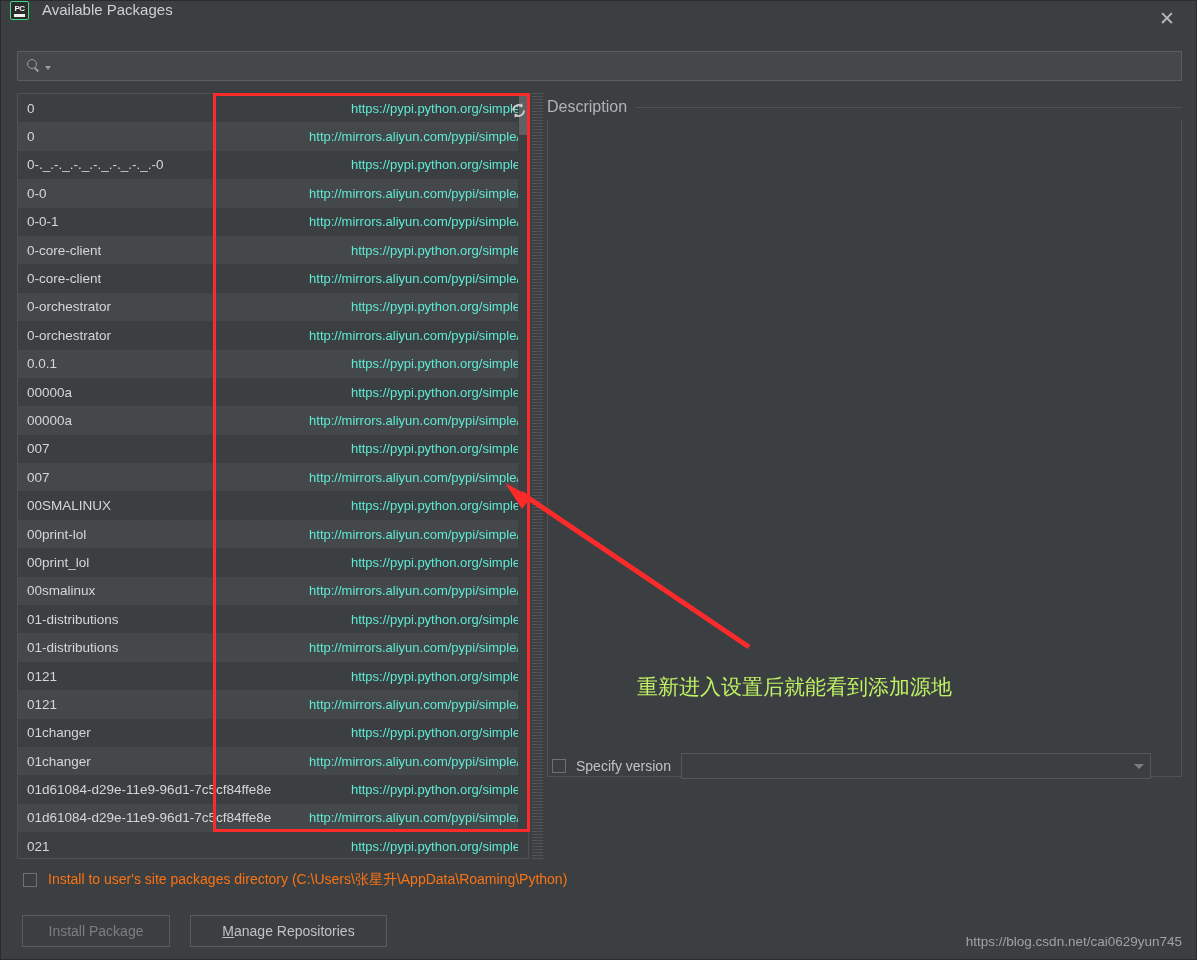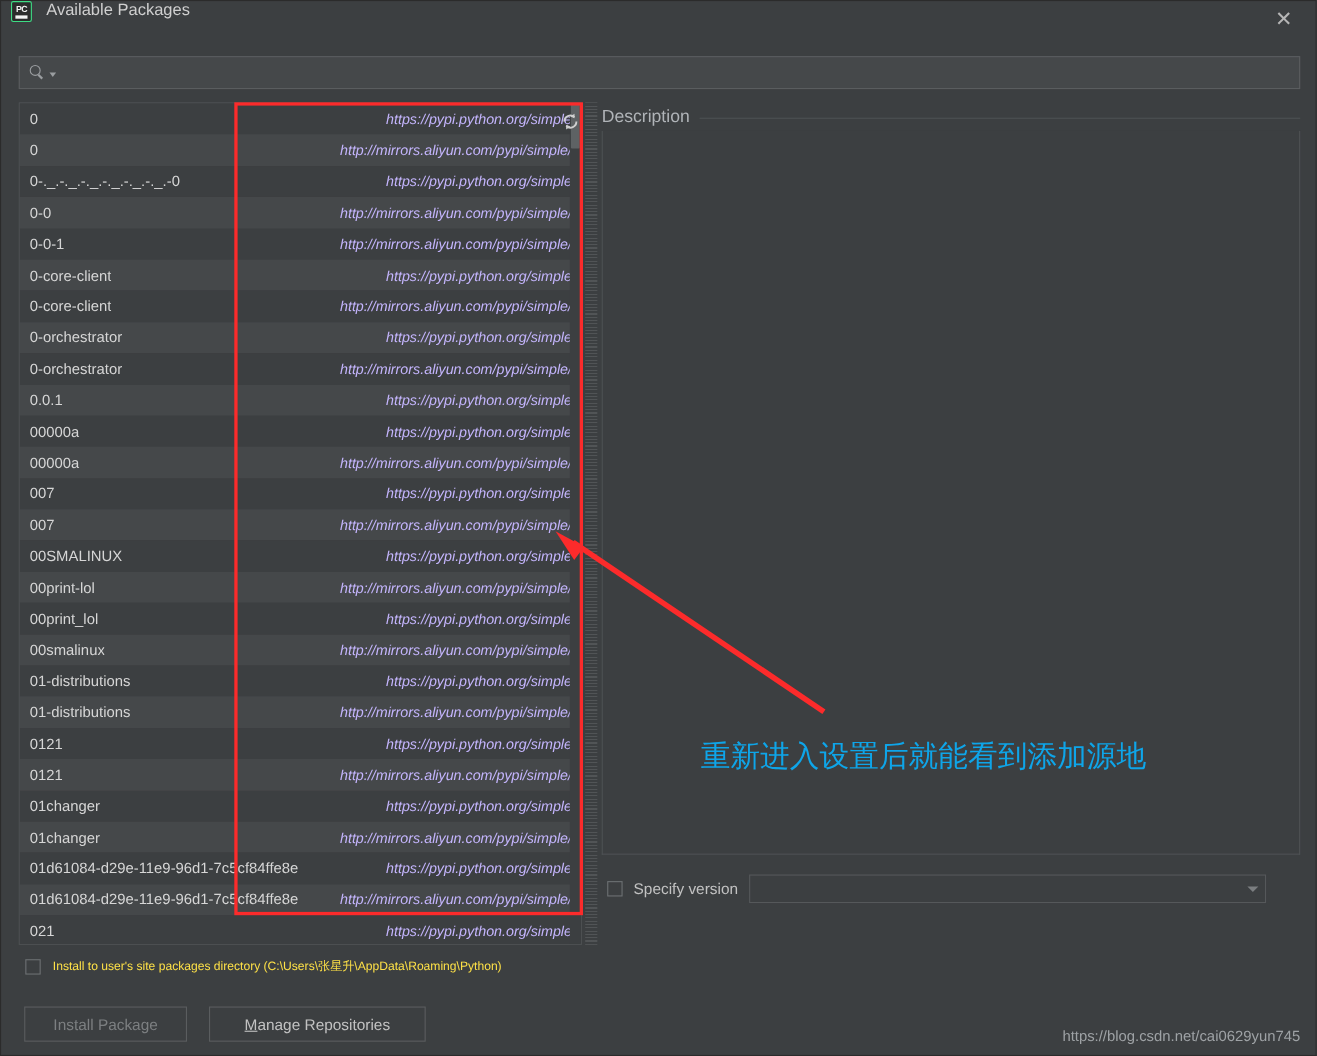--- a/index.html
+++ b/index.html
@@ -35,21 +35,21 @@
                 font-family:"Liberation Sans",sans-serif;}
 
   
   .pkg-panel{position:absolute;left:16px;top:92px;width:512px;height:766px;
              border:1px solid #4e5254;background:#3c3f41;box-sizing:border-box;overflow:hidden;}
   .pkg-list{position:absolute;left:0;top:0;right:0;bottom:0;}
   .pkg-row{height:28.4px;display:flex;align-items:center;box-sizing:border-box;}
   .pkg-row.odd{background:#3c3f41;}
   .pkg-row.even{background:#45484a;}
   .pkg-name{font-size:13.5px;color:#d6d6d6;padding-left:9px;white-space:nowrap;flex:0 0 auto;max-width:320px;overflow:hidden;}
-  .pkg-url{font-size:13px;color:#c4b5fd;margin-left:auto;padding-right:8px;white-space:nowrap;font-style:italic;}
+  .pkg-url{font-size:13px;color:#5eead4;margin-left:auto;padding-right:8px;white-space:nowrap;}
   .pkg-scroll{position:absolute;right:0;top:0;width:10px;height:100%;background:#3c3f41;}
   .pkg-thumb{position:absolute;right:1px;top:1px;width:8px;height:40px;background:#5e6264;border-radius:1px;}
 
   .refresh-btn{position:absolute;left:503px;top:96px;width:28px;height:26px;
                display:flex;align-items:center;justify-content:center;color:#cfcfcf;}
   .refresh-btn svg{display:block;}
 
   
   .splitter{position:absolute;left:531px;top:92px;width:11px;height:766px;
             background:repeating-linear-gradient(to bottom,#55585a 0px,#55585a 1px,#3c3f41 1px,#3c3f41 3px);
@@ -57,50 +57,50 @@
 
   
   .desc-group{position:absolute;left:546px;top:96px;width:635px;height:680px;}
   .desc-header{display:flex;align-items:center;height:20px;}
   .desc-title{font-size:16px;color:#b0b4b8;padding-right:9px;}
   .desc-line{flex:1;height:1px;background:#4e5254;}
   .desc-body{position:absolute;left:0;top:22px;right:0;bottom:0;border:1px solid #4e5254;border-top:0;box-sizing:border-box;background:#3c3f41;}
 
   
   .opt-row{position:absolute;display:flex;align-items:center;height:26px;}
-  #row-version{left:551px;top:794px;}
+  #row-version{left:551px;top:752px;}
   #row-options{left:551px;top:830px;}
   .chk{width:14px;height:14px;border:1px solid #6d7173;background:#3c3f41;box-sizing:border-box;display:inline-block;}
   .opt-label{font-size:14px;color:#c2c2c2;margin-left:10px;width:105px;}
   .opt-field{height:26px;border:1px solid #55585a;background:#3c3f41;box-sizing:border-box;
              display:flex;align-items:center;padding:0 6px;}
   #version-field{width:470px;}
   #options-field{width:470px;}
   .opt-input{background:transparent;border:0;outline:none;color:#c8c8c8;font-size:13px;flex:1;
              font-family:"Liberation Sans",sans-serif;}
   .combo-caret{width:0;height:0;border-left:5px solid transparent;border-right:5px solid transparent;
                border-top:5px solid #7b7e80;margin-left:6px;}
 
   
   .userdir-row{position:absolute;left:22px;top:870px;display:flex;align-items:center;}
-  .userdir-label{font-size:11px;color:#fde047;margin-left:11px;}
+  .userdir-label{font-size:14px;color:#f97316;margin-left:11px;}
 
   
   .btn{position:absolute;height:32px;border:1px solid #5a5d5f;background:#3c3f41;box-sizing:border-box;
        display:flex;align-items:center;justify-content:center;font-size:14px;color:#c2c2c2;}
   #btn-install{left:21px;top:914px;width:148px;color:#7c7f81;}
   #btn-manage{left:189px;top:914px;width:197px;}
   #btn-manage .mn{text-decoration:underline;}
 
   
   .anno-box{position:absolute;left:212px;top:92px;width:317px;height:739px;
             border:3px solid #fc2b2b;box-sizing:border-box;pointer-events:none;}
   .anno-arrow{position:absolute;left:490px;top:470px;width:280px;height:190px;pointer-events:none;}
   .anno-text{position:absolute;left:636px;top:666px;width:545px;
-             font-size:27px;line-height:41px;color:#0ea5e9;
+             font-size:21px;line-height:41px;color:#bef264;
              font-family:"DejaVu Sans",sans-serif;pointer-events:none;}
   .watermark{position:absolute;right:14px;bottom:10px;font-size:13.5px;color:#9ea2a5;}
 </style>
 </head>
 <body>
 
 <div class="window">
 
   <div class="titlebar">
     <div class="app-icon">

